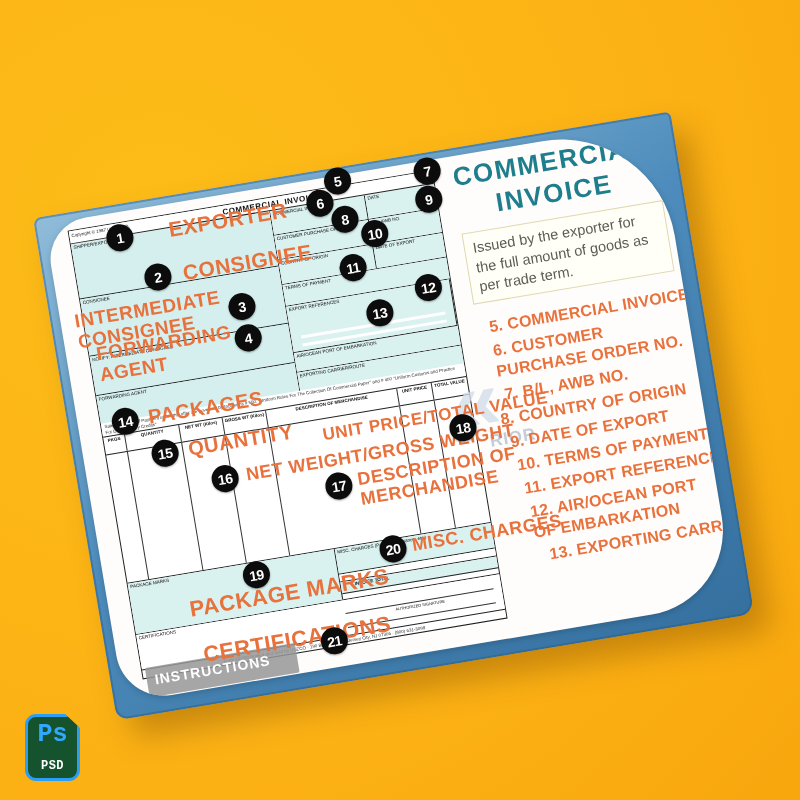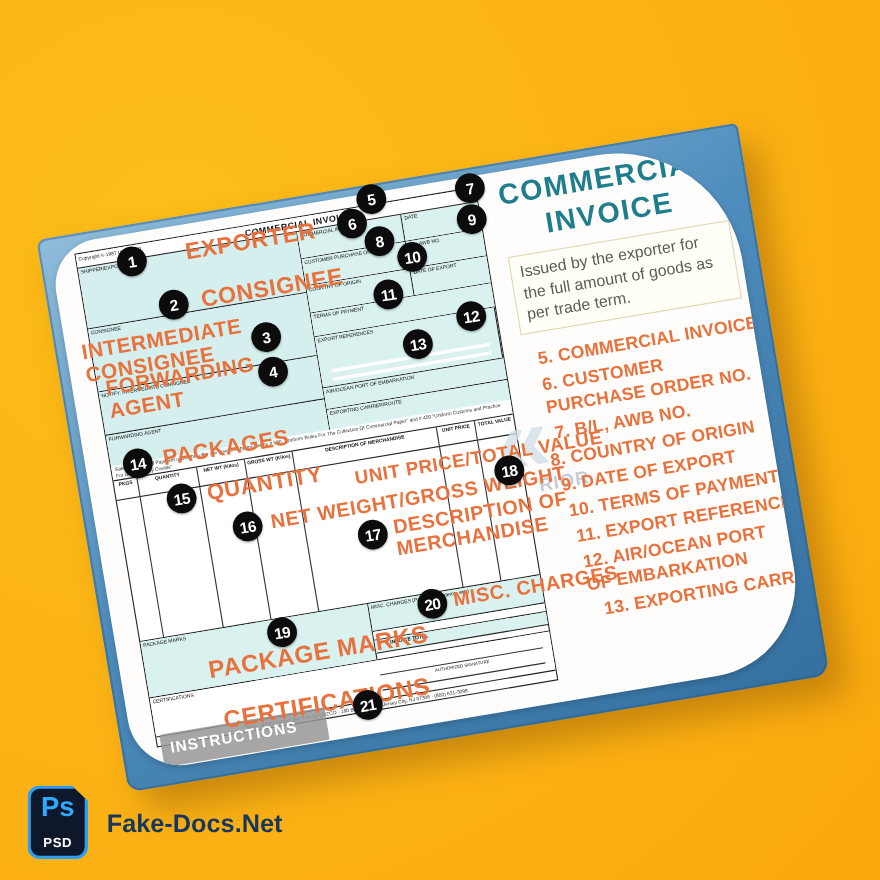--- a/index.html
+++ b/index.html
@@ -86,24 +86,24 @@
   .lbl { line-height:1.12; }
   .f17{font-size:17px;} .f18{font-size:18px;} .f19{font-size:19px;} .f20{font-size:20px;}
   .f21{font-size:21px;} .f22{font-size:22px;}
   .wrap2 { white-space:normal; }
   .g6{gap:6px;} .g8{gap:8px;} .g10{gap:10px;} .g12{gap:12px;} .g36{gap:36px;}
   .rel { position:relative; }
   .dot-abs { position:absolute; }
 
   
   .branding { position:absolute; left:25px; top:714px; display:flex; align-items:center; }
-  .ps-logo { width:55px; height:67px; background:#0f172a; border:3px solid #2b9ff5;
+  .ps-logo { width:55px; height:67px; background:#14532d; border:3px solid #2b9ff5;
     border-radius:11px; clip-path:polygon(0 0, 73% 0, 100% 21%, 100% 100%, 0 100%);
     display:flex; flex-direction:column; align-items:center; justify-content:space-between;
-    padding:5px 0 5px 0; }
+    padding:5px 0 5px 0;font-family:Liberation Mono, monospace; }
   .ps-main { color:#31a8ff; font-size:25px; font-weight:bold; line-height:1; }
   .ps-sub { color:#fff; font-size:12px; font-weight:bold; letter-spacing:.5px; }
   .brand-text { margin-left:17px; color:#16375e; font-weight:bold; font-size:23px; line-height:28px; }
 </style>
 </head>
 <body>
 
 <div class="rot-wrap">
   <div class="blue-sheet"></div>
 
@@ -298,15 +298,14 @@
     </div>
   </div>
 </div>
 
 <div class="branding">
   <div class="ps-logo">
     <span class="ps-main">Ps</span>
     <span class="ps-sub">PSD</span>
   </div>
   <div class="brand-text">
-    <div>Fake-Docs.Net</div>
   </div>
 </div>
 
 </body></html>

